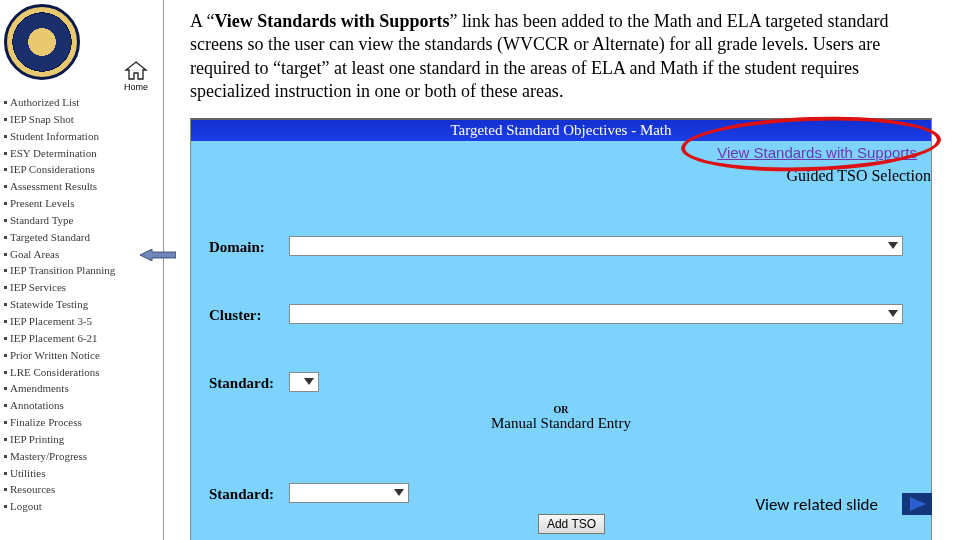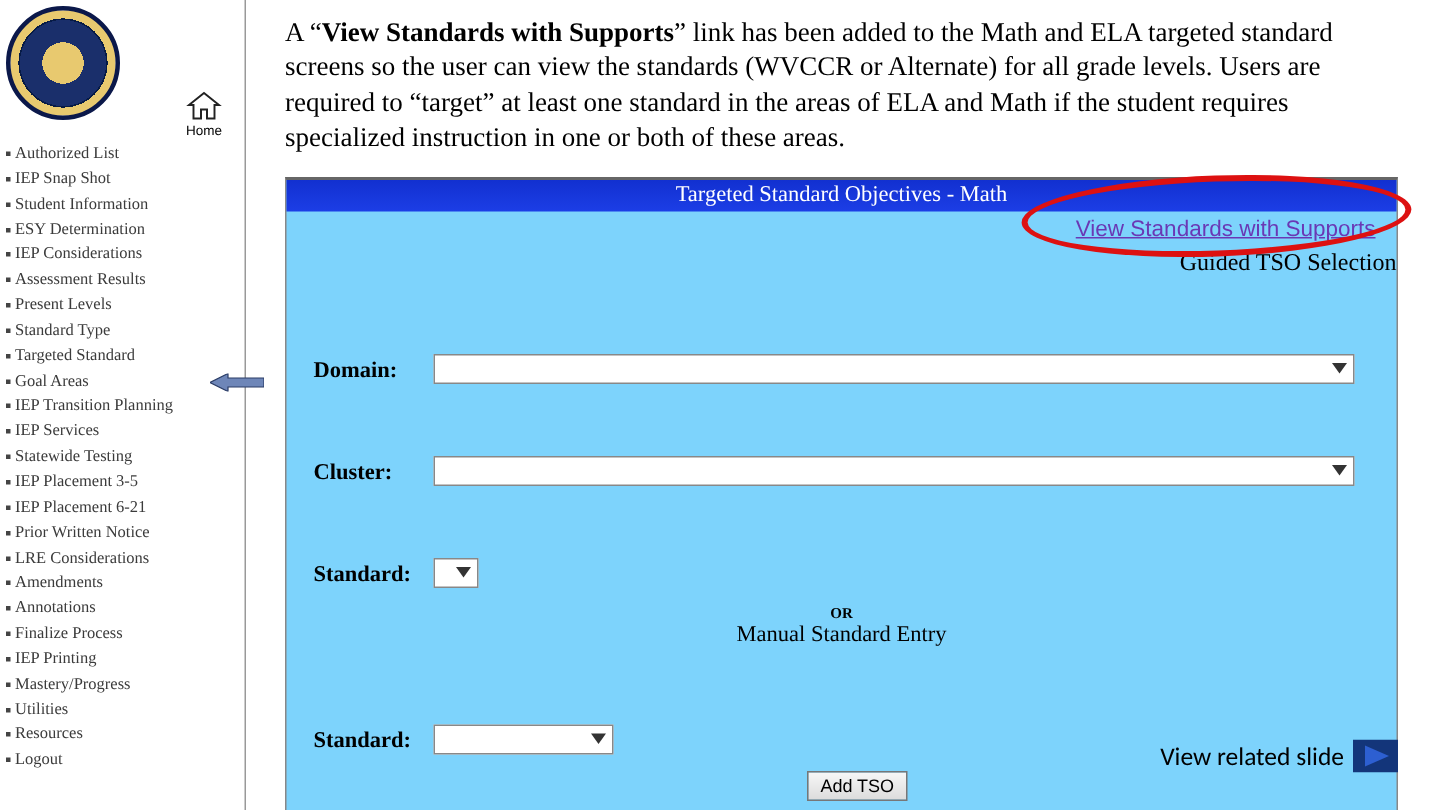--- a/index.html
+++ b/index.html
@@ -33,21 +33,21 @@
   .formrow .lbl { width: 80px; font-weight: bold; }
   .formrow .lbl.thin { font-weight: bold; }
   .selectbox { flex: 1; height: 20px; background: #fff; border: 1px solid #888; position: relative; }
   .selectbox.tiny { flex: 0 0 30px; }
   .selectbox::after { content: ""; position: absolute; right: 4px; top: 5px; width: 0; height: 0; border-left: 5px solid transparent; border-right: 5px solid transparent; border-top: 7px solid #333; }
   .or { text-align: center; font-family: "Times New Roman", serif; font-weight: bold; font-size: 10px; padding-top: 9px; }
   .manual { text-align: center; font-family: "Times New Roman", serif; font-size: 15px; padding-bottom: 6px; }
   .btnrow { text-align: center; padding-top: 8px; }
   .addbtn { display: inline-block; font-family: Arial, sans-serif; font-size: 12px; padding: 2px 8px; border: 1px solid #777; background: linear-gradient(#f7f7f7,#dcdcdc); margin-left: 21px; }
 
-  .footer { position: absolute; right: 28px; bottom: 25px; display: flex; align-items: center; gap: 6px; }
+  .footer { position: absolute; right: 28px; bottom: 25px; display: flex; align-items: center; gap: 24px; }
   .footer .txt { font-family: Calibri, Arial, sans-serif; font-size: 17px; }
   .playbtn svg { display: block; }
 </style>
 </head>
 <body>
 
 <div class="page">
   <div class="sidebar">
     <div class="logo-wrap">
       <div class="seal"></div>

